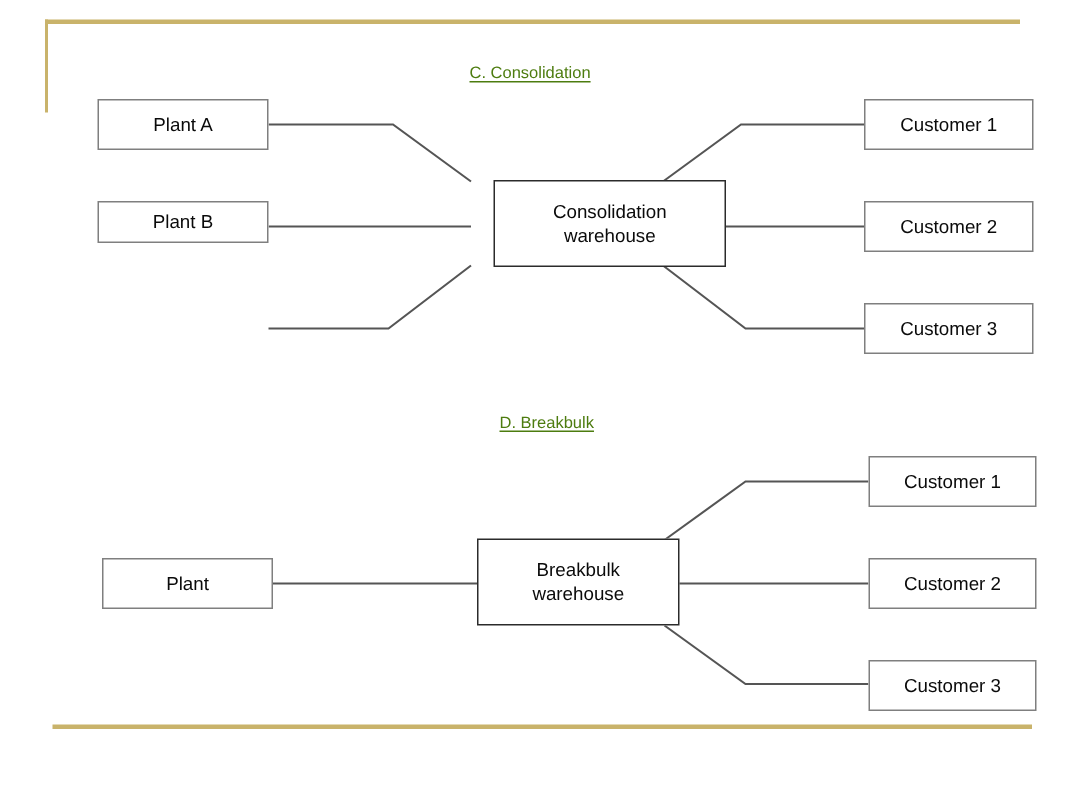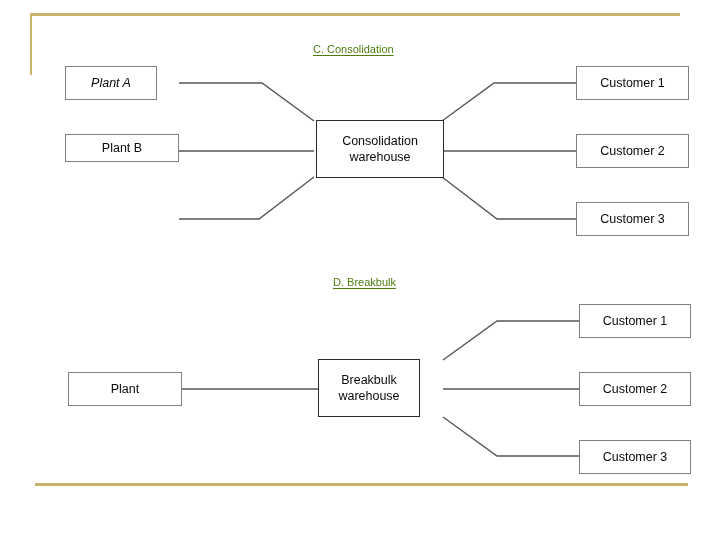--- a/index.html
+++ b/index.html
@@ -71,31 +71,31 @@
     font-size: 12.5px;
     color: #0a0a0a;
     line-height: 1.28;
     z-index: 3;
   }
   .node.hub {
     border-color: #2b2b2b;
   }
 
   
-  #n-plant-a  { left: 65px;  top: 66px;  width: 92px; height: 34px; font-style: italic; }
+  #n-plant-a  { left: 65px;  top: 66px;  width: 114px; height: 34px; }
   #n-plant-b  { left: 65px;  top: 134px; width: 114px; height: 28px; }
   #n-plant-c  { left: 65px;  top: 202px; width: 114px; height: 34px; }
-  #n-cons-wh  { left: 316px; top: 120px; width: 128px; height: 58px; }
+  #n-cons-wh  { left: 329px; top: 120px; width: 155px; height: 58px; }
   #n-cons-c1  { left: 576px; top: 66px;  width: 113px; height: 34px; }
   #n-cons-c2  { left: 576px; top: 134px; width: 113px; height: 34px; }
   #n-cons-c3  { left: 576px; top: 202px; width: 113px; height: 34px; }
 
   
   #n-plant    { left: 68px;  top: 372px; width: 114px; height: 34px; }
-  #n-brk-wh   { left: 318px; top: 359px; width: 102px; height: 58px; }
+  #n-brk-wh   { left: 318px; top: 359px; width: 135px; height: 58px; }
   #n-brk-c1   { left: 579px; top: 304px; width: 112px; height: 34px; }
   #n-brk-c2   { left: 579px; top: 372px; width: 112px; height: 34px; }
   #n-brk-c3   { left: 579px; top: 440px; width: 112px; height: 34px; }
 
   
   #links {
     position: absolute;
     left: 0;
     top: 0;
     width: 720px;

